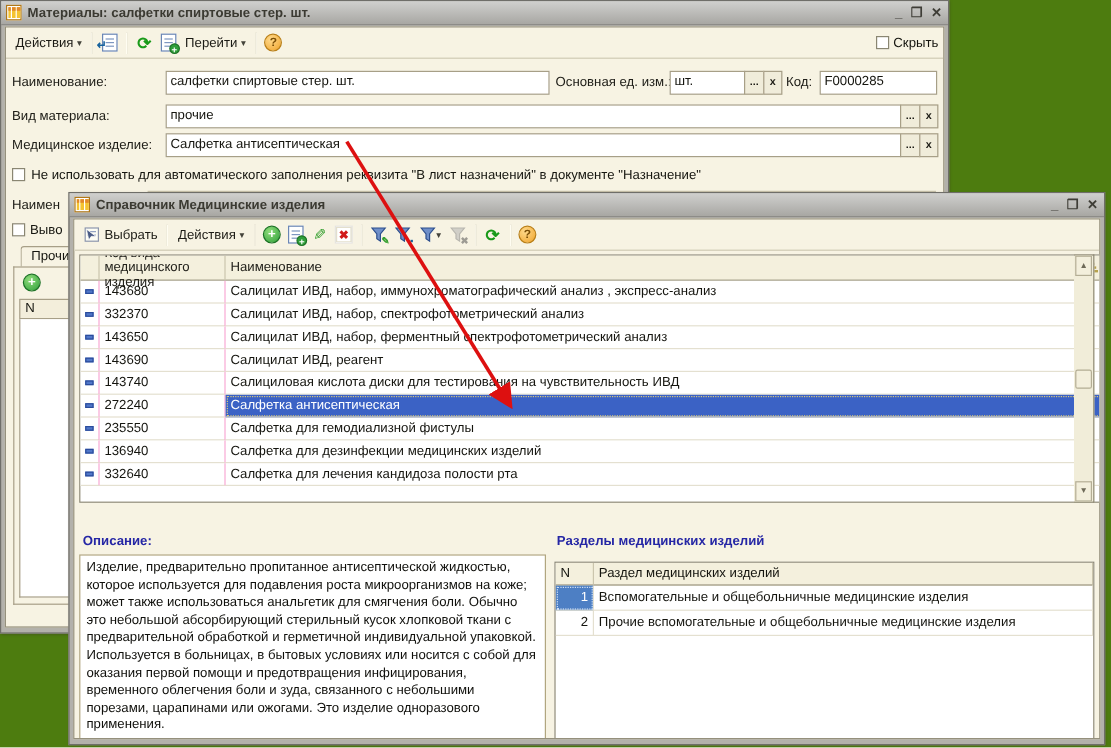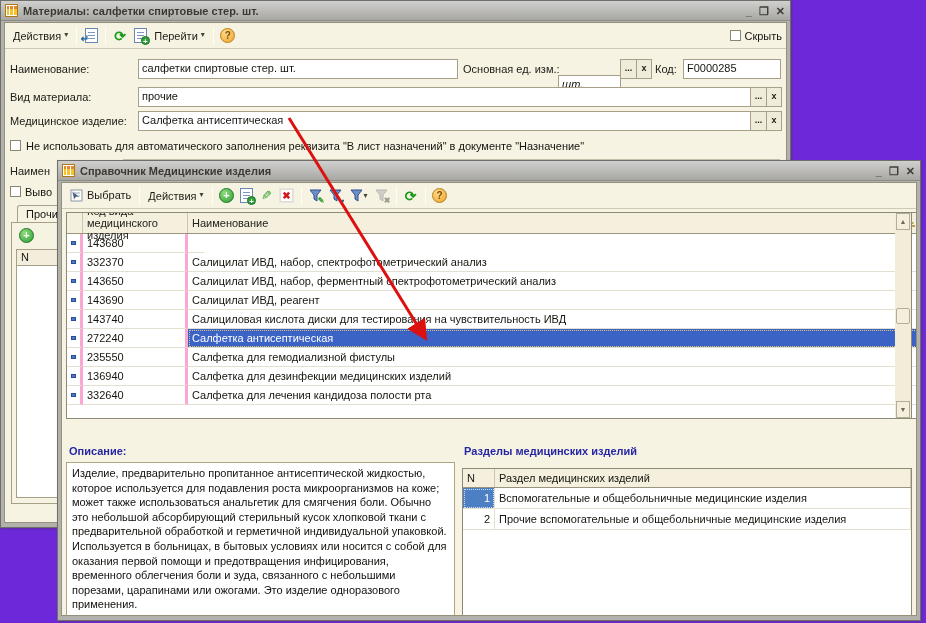--- a/index.html
+++ b/index.html
@@ -1,33 +1,33 @@
 <!DOCTYPE html>
 <html><head>
 <meta charset="utf-8">
 <style>
   * { margin:0; padding:0; box-sizing:border-box; }
   html,body { width:926px; height:623px; }
   body { font-family:"Liberation Sans", sans-serif; font-size:11px; color:#15150f; }
-  #desktop { position:relative; width:926px; height:623px; background:#6d28d9; overflow:hidden; }
+  #desktop { position:relative; width:926px; height:623px; background:#4d7c0f; overflow:hidden; }
 
   
   .window { position:absolute; background:#b3b1ab; border:1px solid #6f6e69; box-shadow:1px 1px 2px rgba(60,55,40,.35); }
   .titlebar { height:20px; display:flex; align-items:center; padding:0 5px 0 4px;
               background:linear-gradient(#d0d0ce,#a8a7a3); border-bottom:1px solid #8d8c88; }
   .title-text { font-weight:bold; color:#3b3a32; margin-left:5px; white-space:nowrap; }
   .win-controls { margin-left:auto; display:flex; gap:7px; font-weight:bold; color:#3e3d36; font-size:11px; }
   .win-controls span { cursor:default; line-height:12px; }
   .win-body { position:absolute; left:3px; right:3px; top:21px; bottom:4px; background:#f7f3e3; border:1px solid #95907c; overflow:hidden; }
   .grid-icon { width:13px; height:13px; background:#fff; border:1px solid #b07818; display:flex; flex-shrink:0; }
   .grid-icon i { flex:1; margin:1px 0.5px; background:#f4c330; border-top:3px solid #e2882a; }
 
   .toolbar { height:26px; display:flex; align-items:center; padding:0 4px; background:#f7f3e3; border-bottom:1px solid #cfcab4; }
   .tb-sep { width:1px; height:18px; background:#c3bda6; margin:0 4px; border-right:1px solid #fffdf2; }
-  .tb-btn { display:flex; align-items:flex-start; gap:3px; padding:2px 4px; border-radius:2px; color:#1c1b15; white-space:nowrap; }
+  .tb-btn { display:flex; align-items:center; gap:3px; padding:2px 4px; border-radius:2px; color:#1c1b15; white-space:nowrap; }
   .caret { font-size:8px; color:#44433a; }
   .ibtn { width:20px; height:20px; display:flex; align-items:center; justify-content:center; }
 
   
   .ic-help { width:15px; height:15px; border-radius:50%; background:radial-gradient(circle at 35% 30%, #ffd98a, #efa42c); border:1px solid #b97f17; color:#7a4e06; font-weight:bold; font-size:10px; display:flex; align-items:center; justify-content:center; }
   .ic-add { width:15px; height:15px; border-radius:50%; background:radial-gradient(circle at 35% 30%, #8fdc7a, #2f9f3a); border:1px solid #1d7326; color:#fff; font-weight:bold; font-size:11px; line-height:13px; display:flex; align-items:center; justify-content:center; }
   .ic-edit { color:#2f9d2a; font-size:13px; transform:scaleX(-1); }
   .ic-del { width:15px; height:15px; background:#fff; border:1px solid #9a958242; color:#d11a1a; font-weight:bold; font-size:10px; display:flex; align-items:center; justify-content:center; box-shadow:inset 0 0 0 1px #e3dfcd; }
   .ic-refresh { color:#199a19; font-weight:bold; font-size:14px; }
   .ic-doc { width:13px; height:15px; background:#fff; border:1px solid #6a86b5; position:relative; }
@@ -57,21 +57,21 @@
   #mat-list-body { position:absolute; left:4px; top:43px; width:52px; height:232px; background:#fff; border:1px solid #a79f87; border-top:none; }
 
   
   #win-directory { left:57px; top:160px; width:864px; height:461px; z-index:10; }
 
   
   #products-table { position:absolute; left:4px; top:29px; width:853px; height:207px; background:#fff; border:1px solid #8f8a76; overflow:hidden; }
   .phead { display:flex; height:21px; background:#f4f0dd; border-bottom:1px solid #9a947e; }
   .phead > div { border-right:1px solid #cbc5ad; display:flex; align-items:center; padding:0 4px; color:#23221c; }
   .prow { display:flex; height:19px; background:#fff; }
-  .prow > div { border-right:3px solid #f9a8d4; border-bottom:1px solid #e4e0d0; display:flex; align-items:center; padding:0 4px; white-space:nowrap; overflow:hidden; }
+  .prow > div { border-right:1px solid #f9a8d4; border-bottom:1px solid #e4e0d0; display:flex; align-items:center; padding:0 4px; white-space:nowrap; overflow:hidden; }
   .c0 { width:16px; flex-shrink:0; justify-content:center; }
   .c1 { width:105px; flex-shrink:0; }
   .c2 { flex:1; min-width:0; }
   .c3 { width:16px; flex-shrink:0; border-right:none !important; }
   .prow.sel .c2, .prow.sel .c3 { background:#3b62c5; color:#fff; outline:1px dotted #d9c87e; outline-offset:-2px; }
   .dash { width:9px; height:4px; background:#5077c9; border:1px solid #2b4c9c; display:inline-block; }
   .sort-ic { width:10px; height:8px; position:relative; margin:0 auto; }
   .sort-ic i { position:absolute; left:50%; transform:translateX(-50%); background:#b7a24e; height:2px; }
   .sort-ic i:nth-child(1){ top:0; width:4px; } .sort-ic i:nth-child(2){ top:3px; width:7px; } .sort-ic i:nth-child(3){ top:6px; width:10px; }
 
@@ -148,21 +148,21 @@
         </span>
         <span style="margin-left:auto; display:flex; align-items:center; gap:3px;">
           <span class="chk"></span>
           <span>Скрыть</span>
         </span>
       </div>
 
       <span class="field-label" style="left:5px; top:40px;">Наименование:</span>
       <span class="tinput" style="left:133px; top:36px; width:320px; height:20px;">салфетки спиртовые стер. шт.</span>
       <span class="field-label" style="left:458px; top:40px;">Основная ед. изм.:</span>
-      <span class="tinput" style="left:553px; top:52px; width:63px; height:20px;font-style:italic;">шт.</span>
+      <span class="tinput" style="left:553px; top:36px; width:63px; height:20px;">шт.</span>
       <span class="sq-btn" style="left:615px; top:36px; width:17px; height:20px;">...</span>
       <span class="sq-btn" style="left:631px; top:36px; width:16px; height:20px;">x</span>
       <span class="field-label" style="left:650px; top:40px;">Код:</span>
       <span class="tinput" style="left:678px; top:36px; width:98px; height:20px;">F0000285</span>
 
       <span class="field-label" style="left:5px; top:68px;">Вид материала:</span>
       <span class="tinput" style="left:133px; top:64px; width:613px; height:20px;">прочие</span>
       <span class="sq-btn" style="left:745px; top:64px; width:17px; height:20px;">...</span>
       <span class="sq-btn" style="left:761px; top:64px; width:16px; height:20px;">x</span>
 
@@ -295,20 +295,21 @@
                 <i></i>
               </span>
             </div>
         </div>
         <div>
             <div class="prow">
               <div class="c0">
                 <i class="dash"></i>
               </div>
               <div class="c1">143680</div>
+              <div class="c2">Салицилат ИВД, набор, иммунохроматографический анализ , экспресс-анализ</div>
               <div class="c3"></div>
             </div>
             <div class="prow">
               <div class="c0">
                 <i class="dash"></i>
               </div>
               <div class="c1">332370</div>
               <div class="c2">Салицилат ИВД, набор, спектрофотометрический анализ</div>
               <div class="c3"></div>
             </div>

